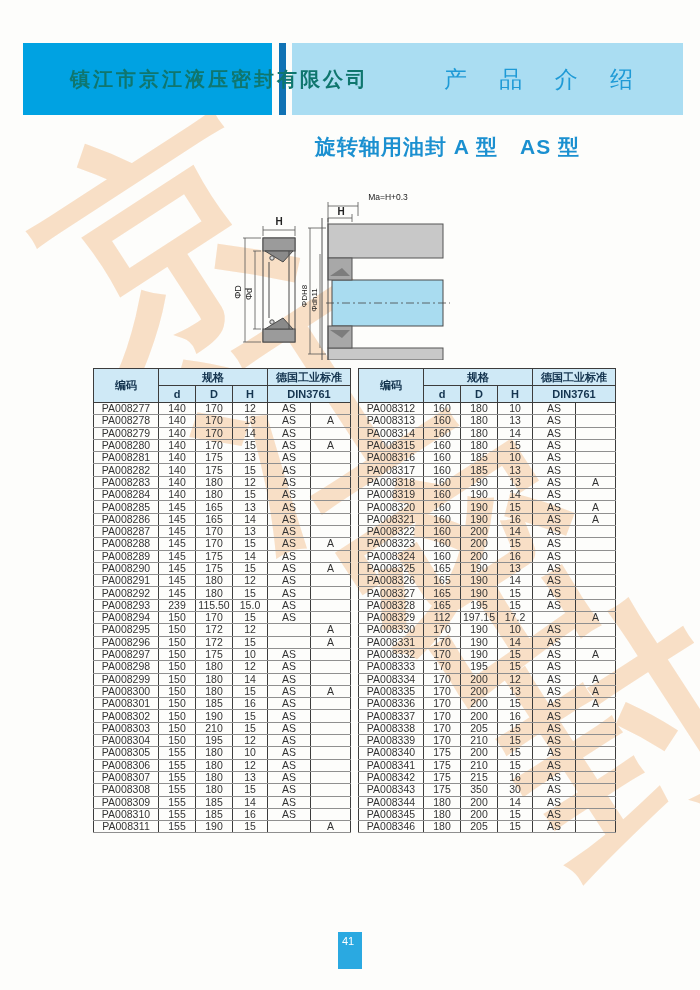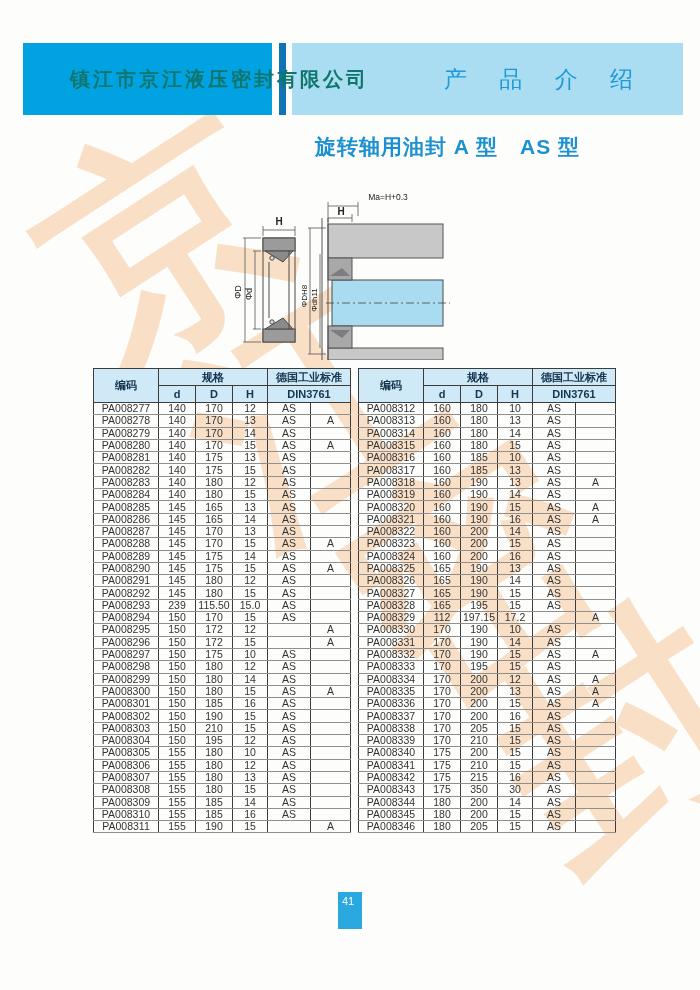--- a/index.html
+++ b/index.html
@@ -36,21 +36,21 @@
   .seal-table col.c-H{width:35px;}
   .seal-table col.c-as{width:43px;}
   .seal-table col.c-a{width:40px;}
   .seal-table th{background:#cfe9f6;color:#14344f;font-size:11px;font-weight:bold;
                  border:1px solid #3c3c3c;height:16px;padding:0;line-height:1.1;}
   .seal-table td{font-size:10.5px;color:#333;text-align:center;height:11.3px;padding:0;
                  line-height:1.05;border-left:1px solid #3c3c3c;border-right:1px solid #3c3c3c;
                  border-top:1px solid #8f8f8f;border-bottom:1px solid #8f8f8f;}
   .seal-table{border:1px solid #0f172a;}
   
-  .pagenum{position:absolute;left:338px;top:892px;width:24px;height:37px;background:#2aa9e1;
+  .pagenum{position:absolute;left:338px;top:932px;width:24px;height:37px;background:#2aa9e1;
            color:#fff;font-size:11px;box-sizing:border-box;padding:3px 16px 0 4px;z-index:2;}
 </style>
 </head>
 <body>
 
 <div class="watermark">
     <span class="wm-char wm0">京</span>
     <span class="wm-char wm1">江</span>
     <span class="wm-char wm2">密</span>
     <span class="wm-char wm3">封</span>

